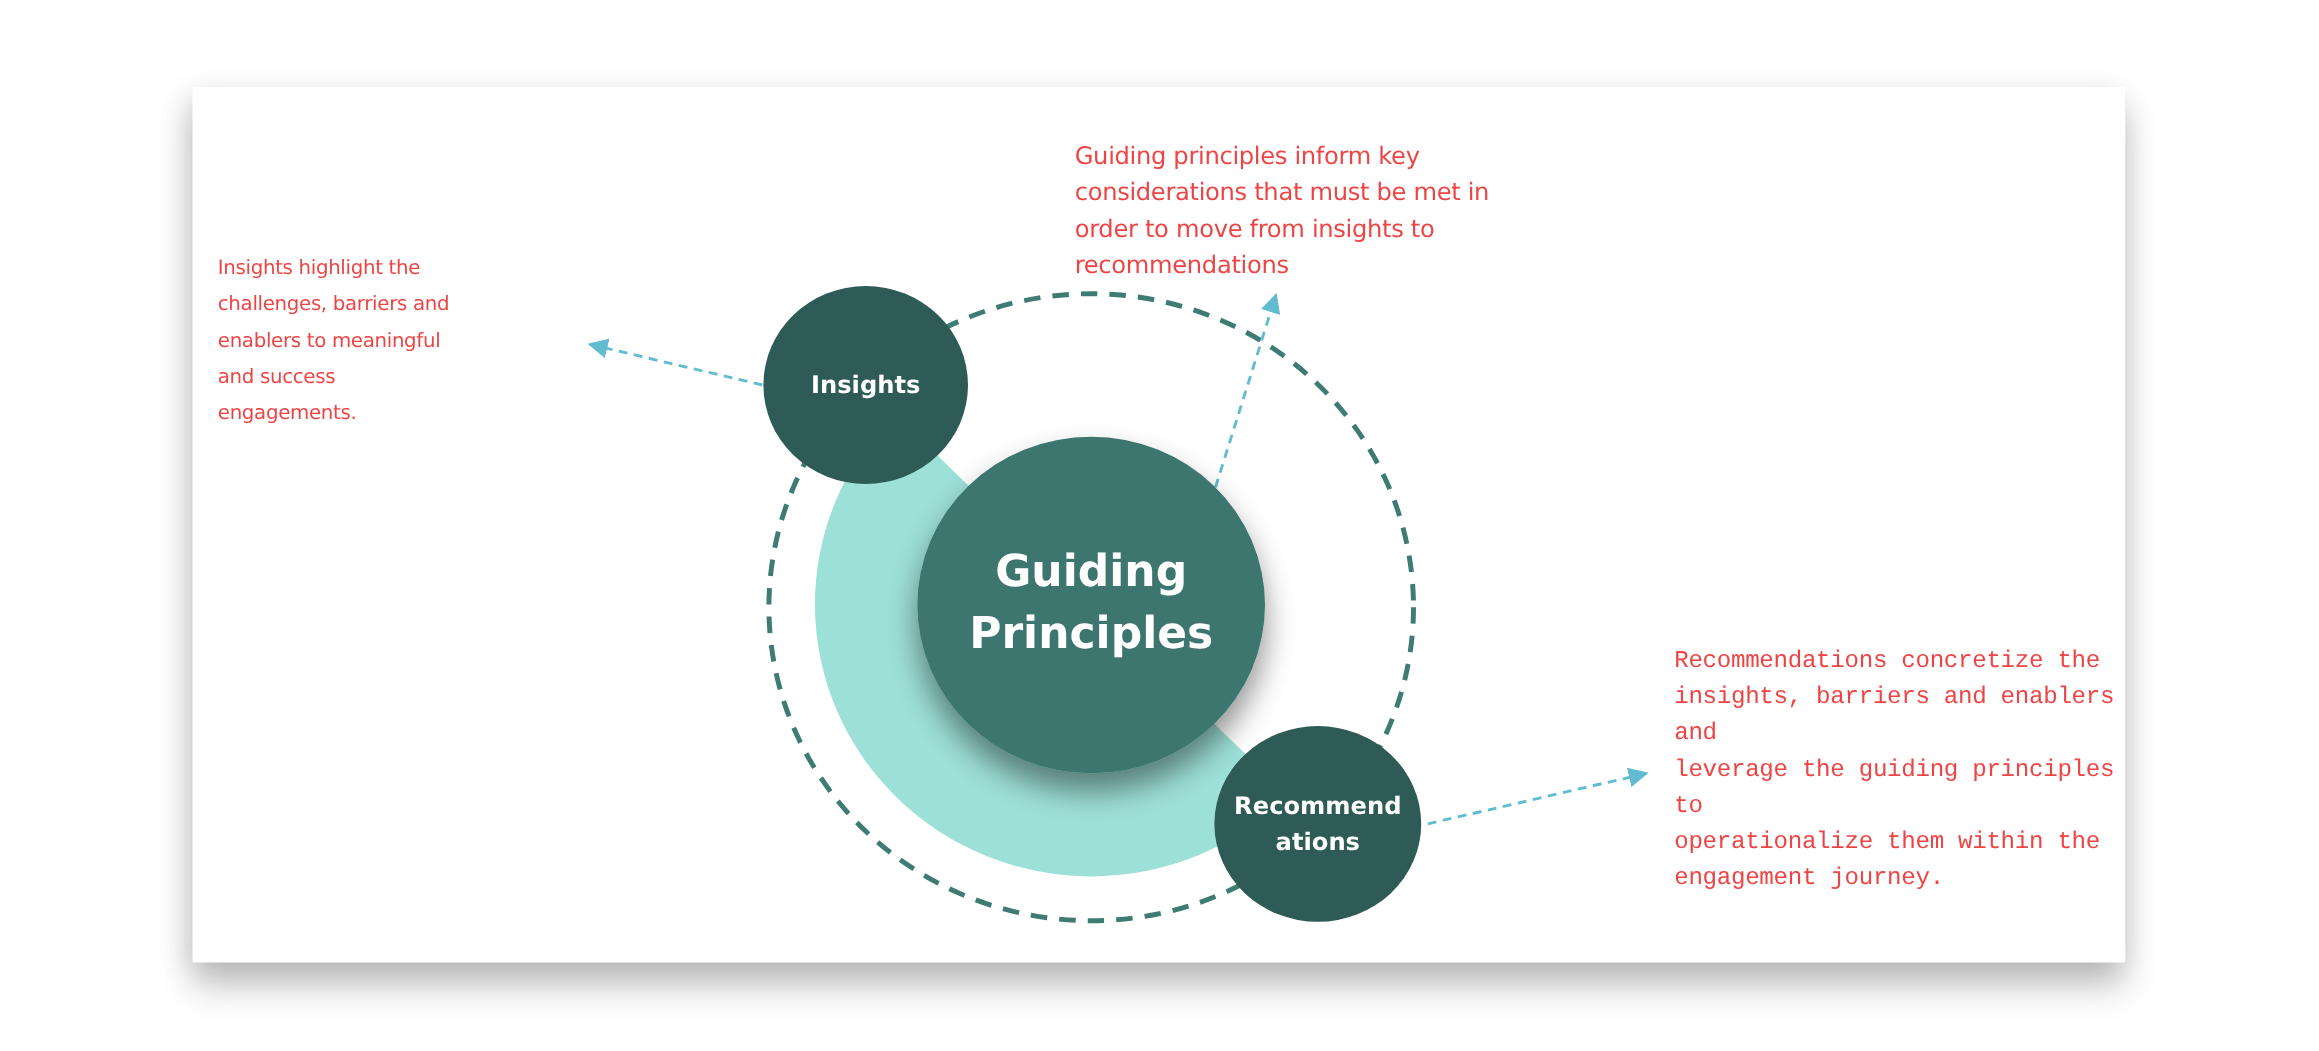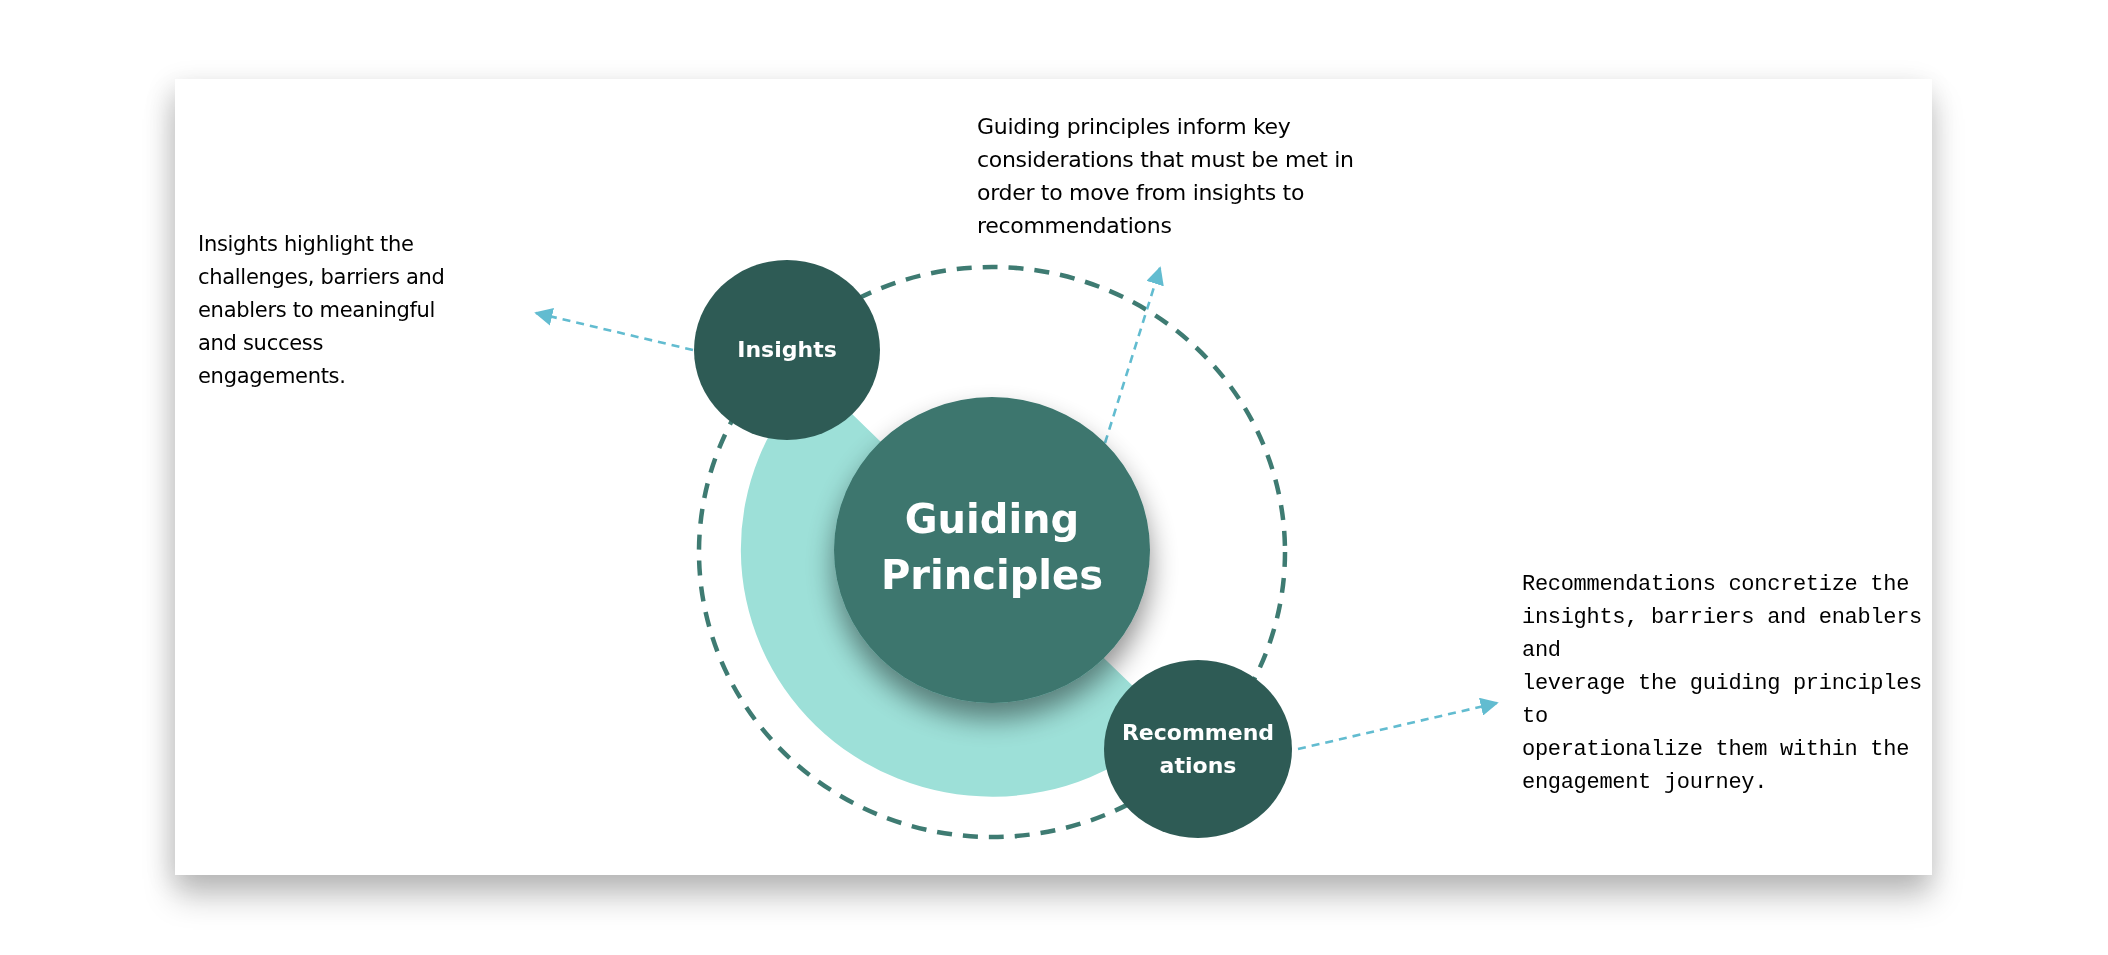--- a/index.html
+++ b/index.html
@@ -5,25 +5,26 @@
   html, body { margin: 0; padding: 0; background: #ffffff; }
   body { width: 2108px; height: 955px; position: relative; overflow: hidden;
          font-family: "Liberation Sans", "DejaVu Sans", sans-serif; }
   .slide {
     position: absolute; left: 175px; top: 79px; width: 1757px; height: 796px;
     background: #ffffff;
     box-shadow: 0 22px 30px rgba(0,0,0,0.22), -4px 6px 26px rgba(0,0,0,0.12);
   }
   svg.diagram { position: absolute; left: 0; top: 0; width: 2108px; height: 955px; }
   .note {
-    position: absolute; color: #000000; font-size: 23px; line-height: 33px;
+    position: absolute; color: #ef4444; font-size: 23px; line-height: 33px;
     font-family: "DejaVu Sans", sans-serif; letter-spacing: -0.3px;
     white-space: pre-line;
+    margin-top: 16px;
   }
-  .note-left { left: 198px; top: 228px; width: 300px; font-size: 21px; }
+  .note-left { left: 198px; top: 211px; width: 300px; font-size: 18px; }
   .note-top { left: 977px; top: 110px; width: 420px; font-size: 22px; }
   .note-right { left: 1522px; top: 568px; width: 420px; font-size: 22px; font-family: Liberation Mono, monospace; }
   .node-label { fill: #ffffff; font-family: "DejaVu Sans", sans-serif; font-weight: bold; text-anchor: middle; }
 </style>
 </head>
 <body>
 
 <div class="slide"></div>
 
 <svg class="diagram" viewBox="0 0 2108 955" xmlns="http://www.w3.org/2000/svg">

